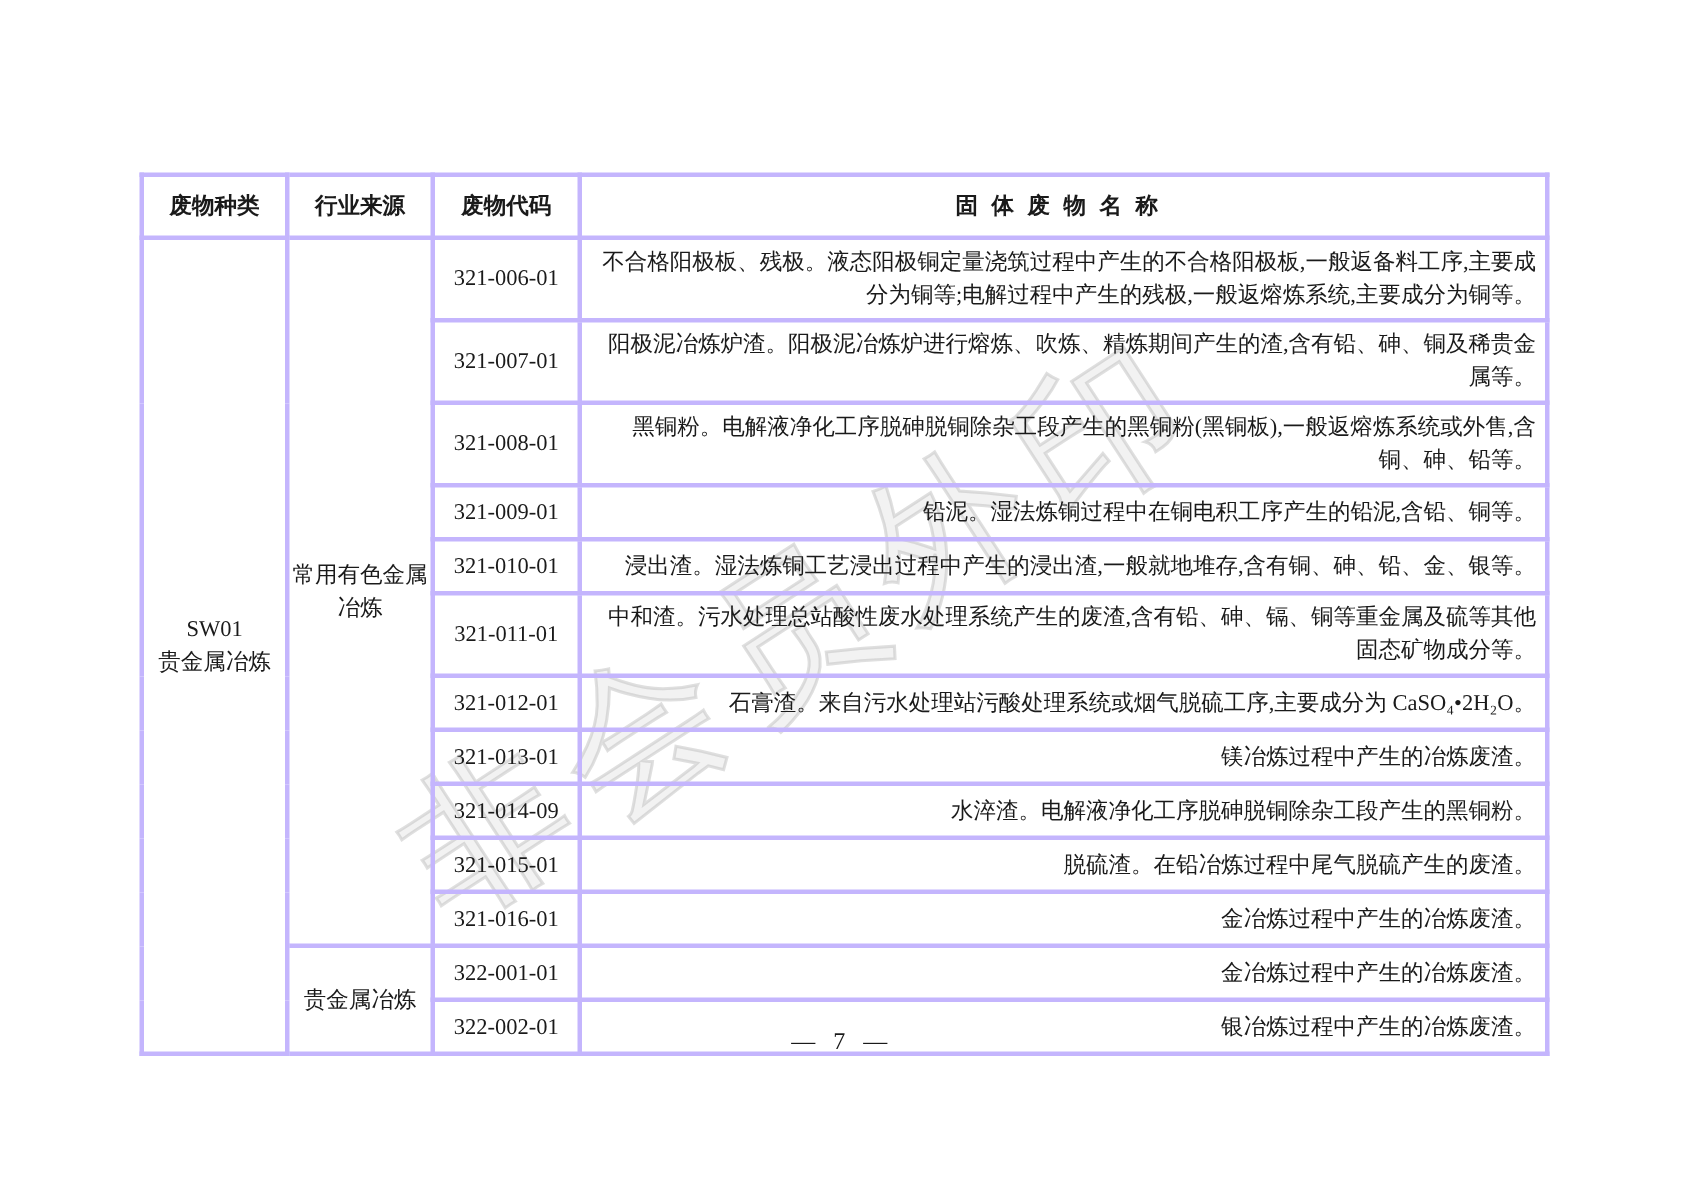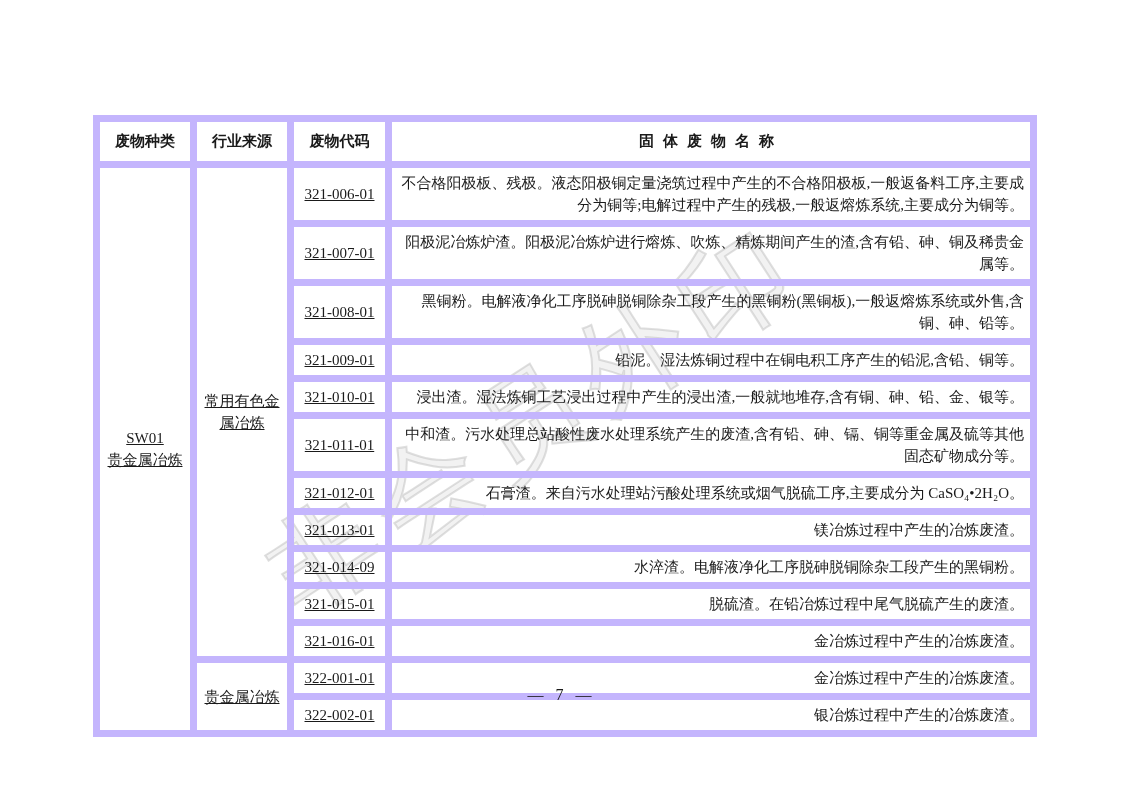--- a/index.html
+++ b/index.html
@@ -45,42 +45,41 @@
     table-layout: fixed;
     font-size: 15px;
     z-index: 2;
     background: transparent;
   }
   .waste-table col.c1 { width: 97px; }
   .waste-table col.c2 { width: 97px; }
   .waste-table col.c3 { width: 98px; }
   .waste-table col.c4 { width: 645px; }
   .waste-table, .waste-table th, .waste-table td {
-    border: 7px solid #c4b5fd;
+    border: 3px solid #c4b5fd;
   }
   .waste-table { border: 2px solid #2b2b2b; }
   .waste-table th {
     height: 35px;
     font-weight: bold;
     text-align: center;
     vertical-align: middle;
     padding: 2px 4px;
     background: transparent;
   }
   .waste-table th.name-header { letter-spacing: 9px; }
   .waste-table td {
     vertical-align: middle;
     padding: 4px 6px;
     line-height: 22px;
     background: transparent;
   }
   td.code-cell, td.type-cell, td.industry-cell {
     text-align: center;
     padding: 4px 2px;
-    text-decoration: underline;
   }
   td.name-cell { text-align: right; }
   tr.h-tall { height: 54px; }
   tr.h-std  { height: 36px; }
   .type-line { display: block; }
   
   .page-number {
     position: absolute;
     left: 0;
     top: 686px;

